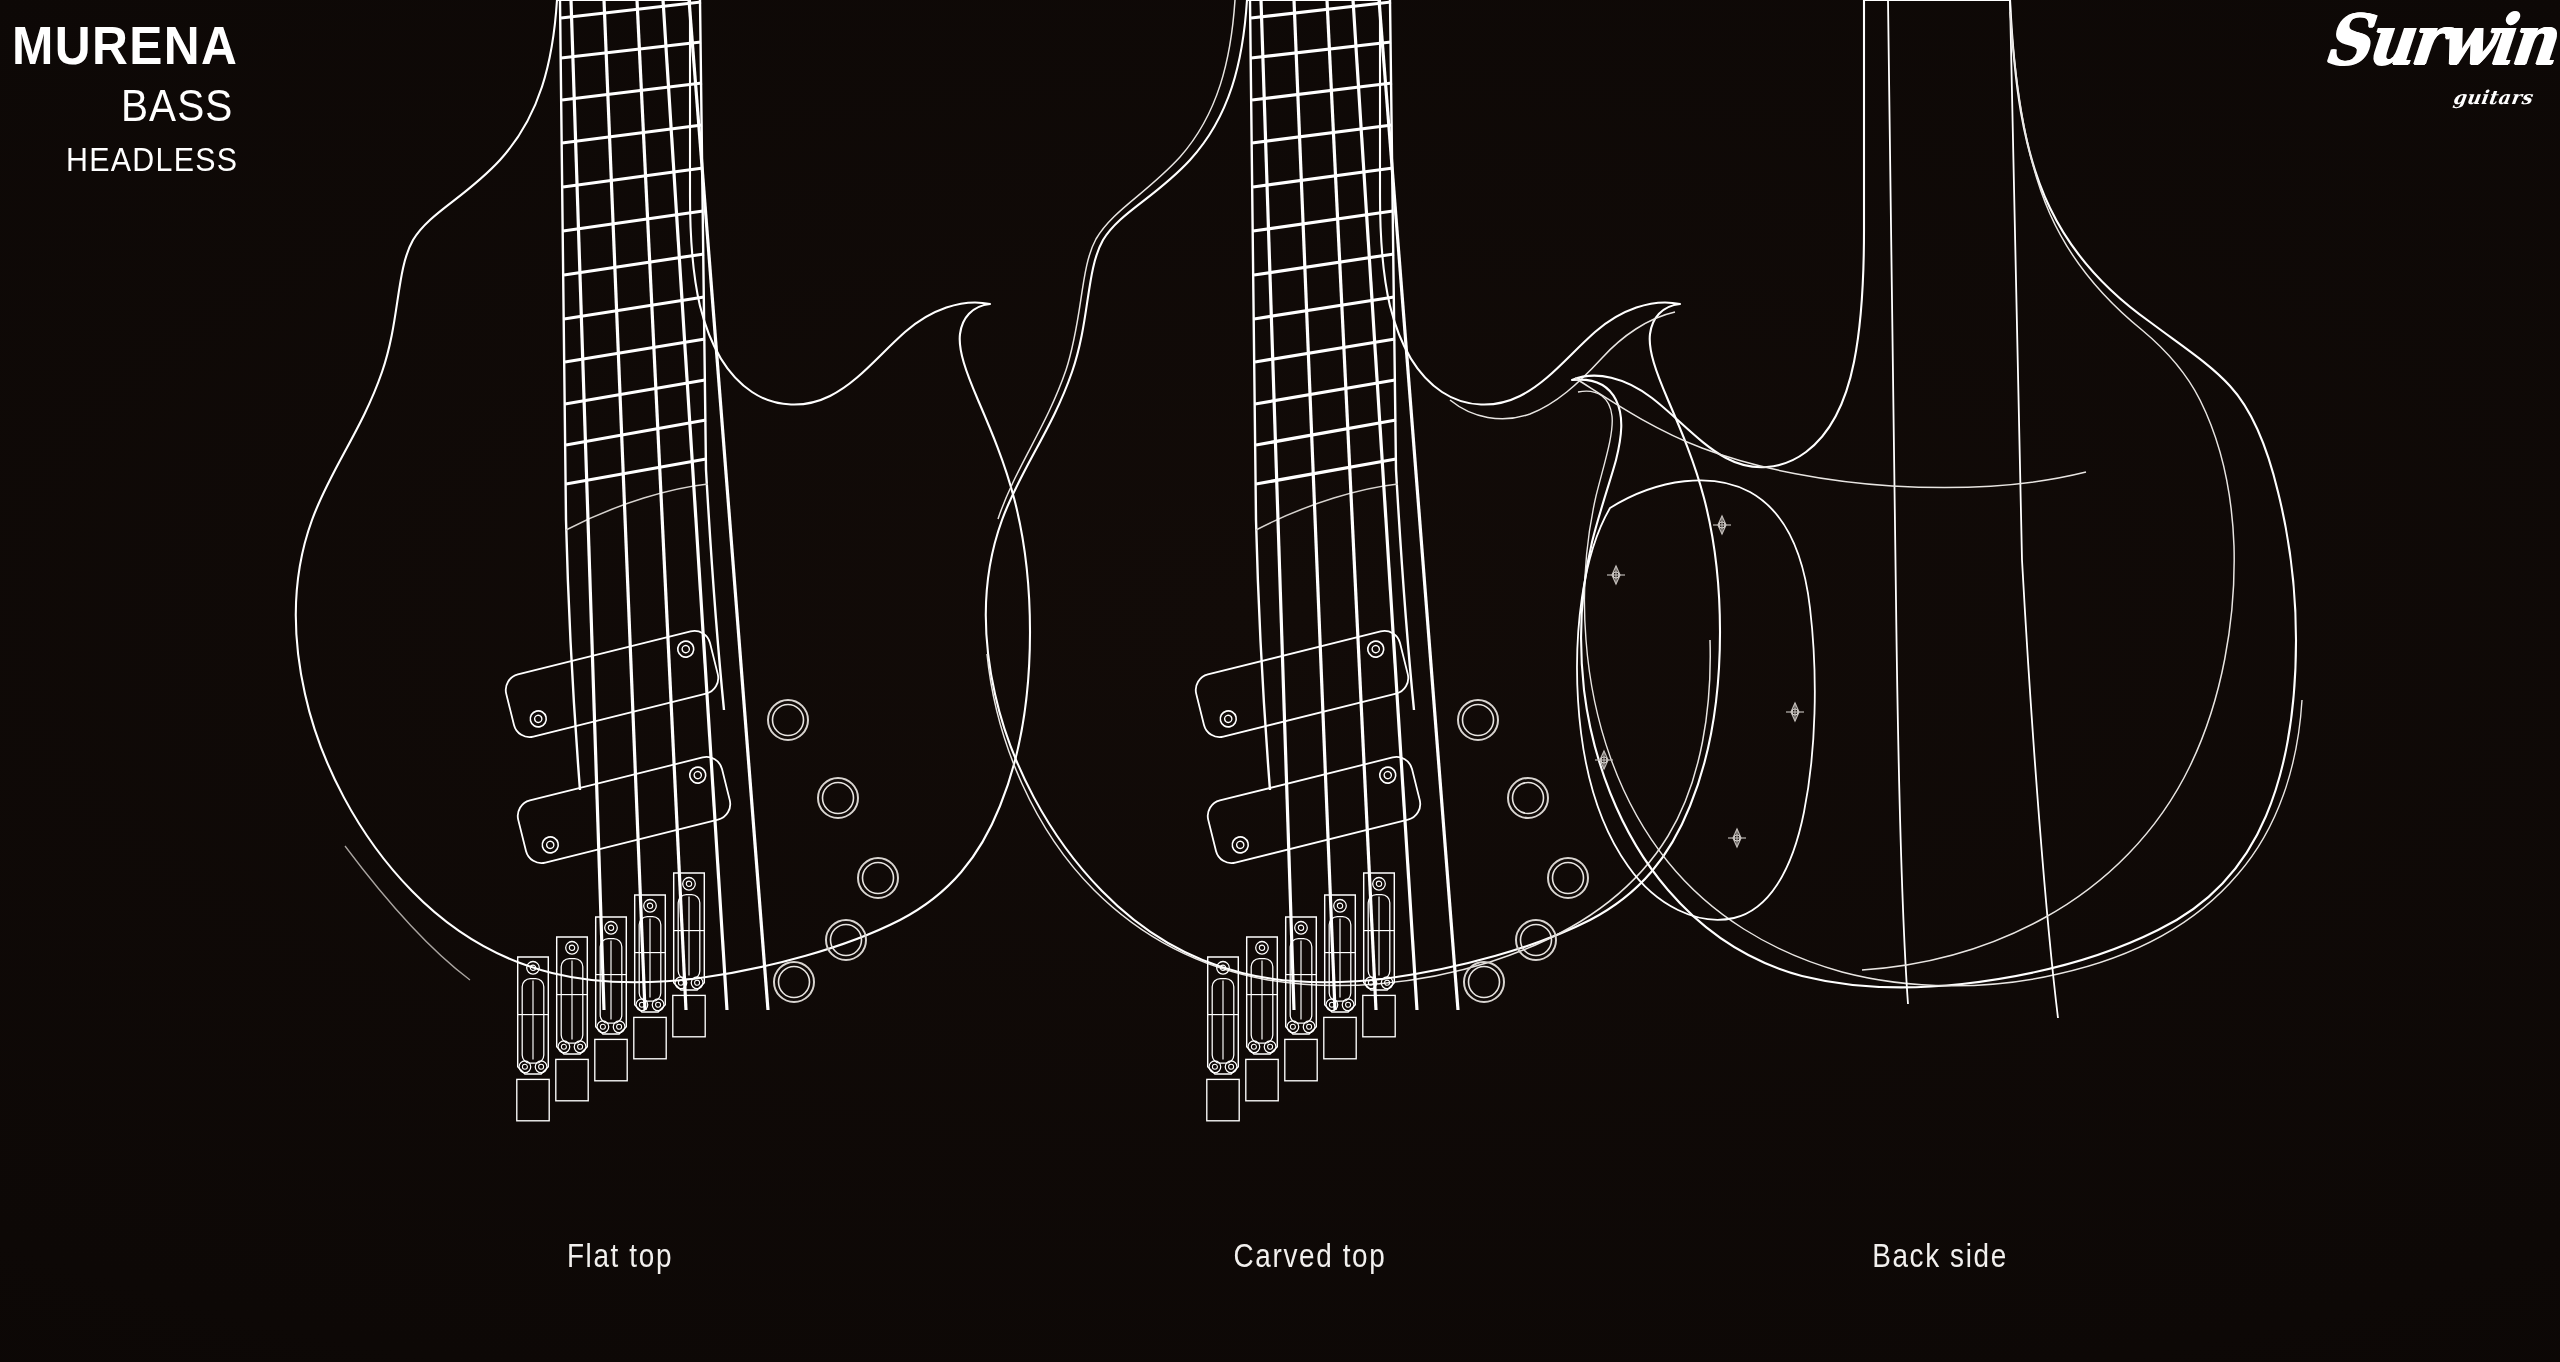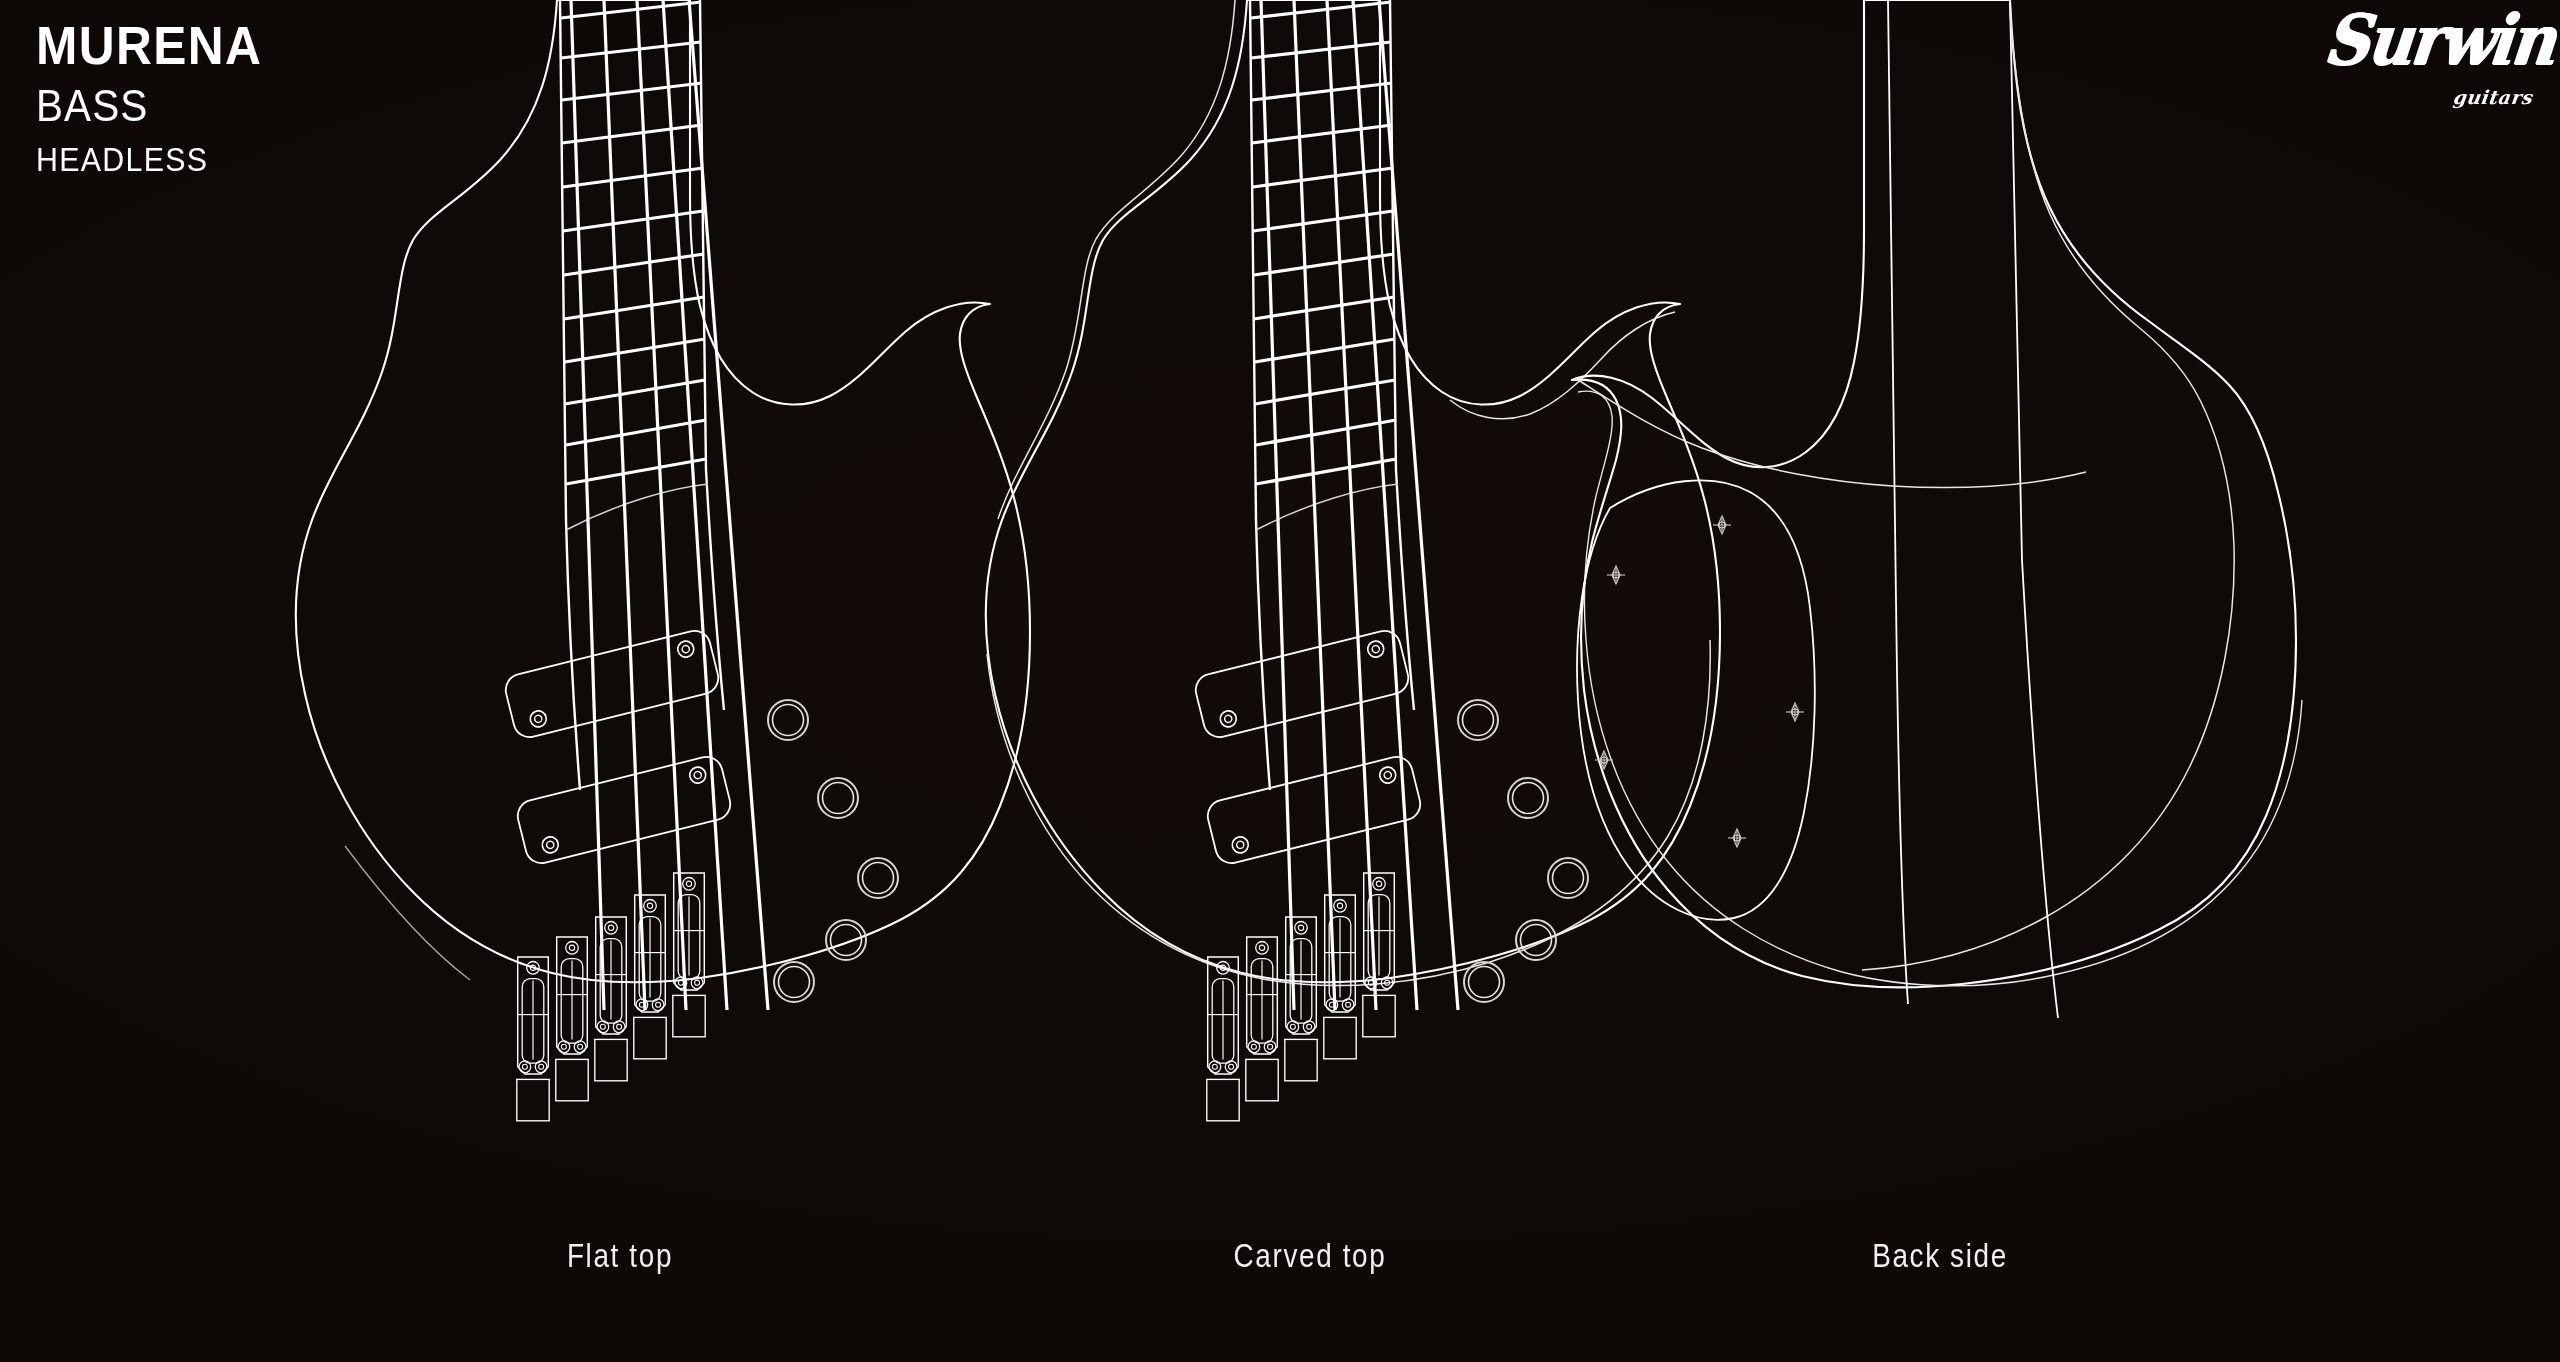--- a/index.html
+++ b/index.html
@@ -19,24 +19,25 @@
     position: absolute;
     inset: 0;
     width: 2560px;
     height: 1362px;
     background: radial-gradient(ellipse 140% 110% at 50% 45%, #120b08 0%, #0d0806 55%, #070403 100%);
   }
 
   
   .title-block {
     position: absolute;
-    left: 36px;
+    left: 12px;
     top: 18px;
     z-index: 30;
     user-select: none;
+    text-align: right;
   }
   .title-line {
     color: #ffffff;
     text-transform: uppercase;
     font-family: "Liberation Sans Narrow", "Liberation Sans", sans-serif;
     font-stretch: condensed;
     line-height: 1.02;
     white-space: nowrap;
   }
   .t-model {

